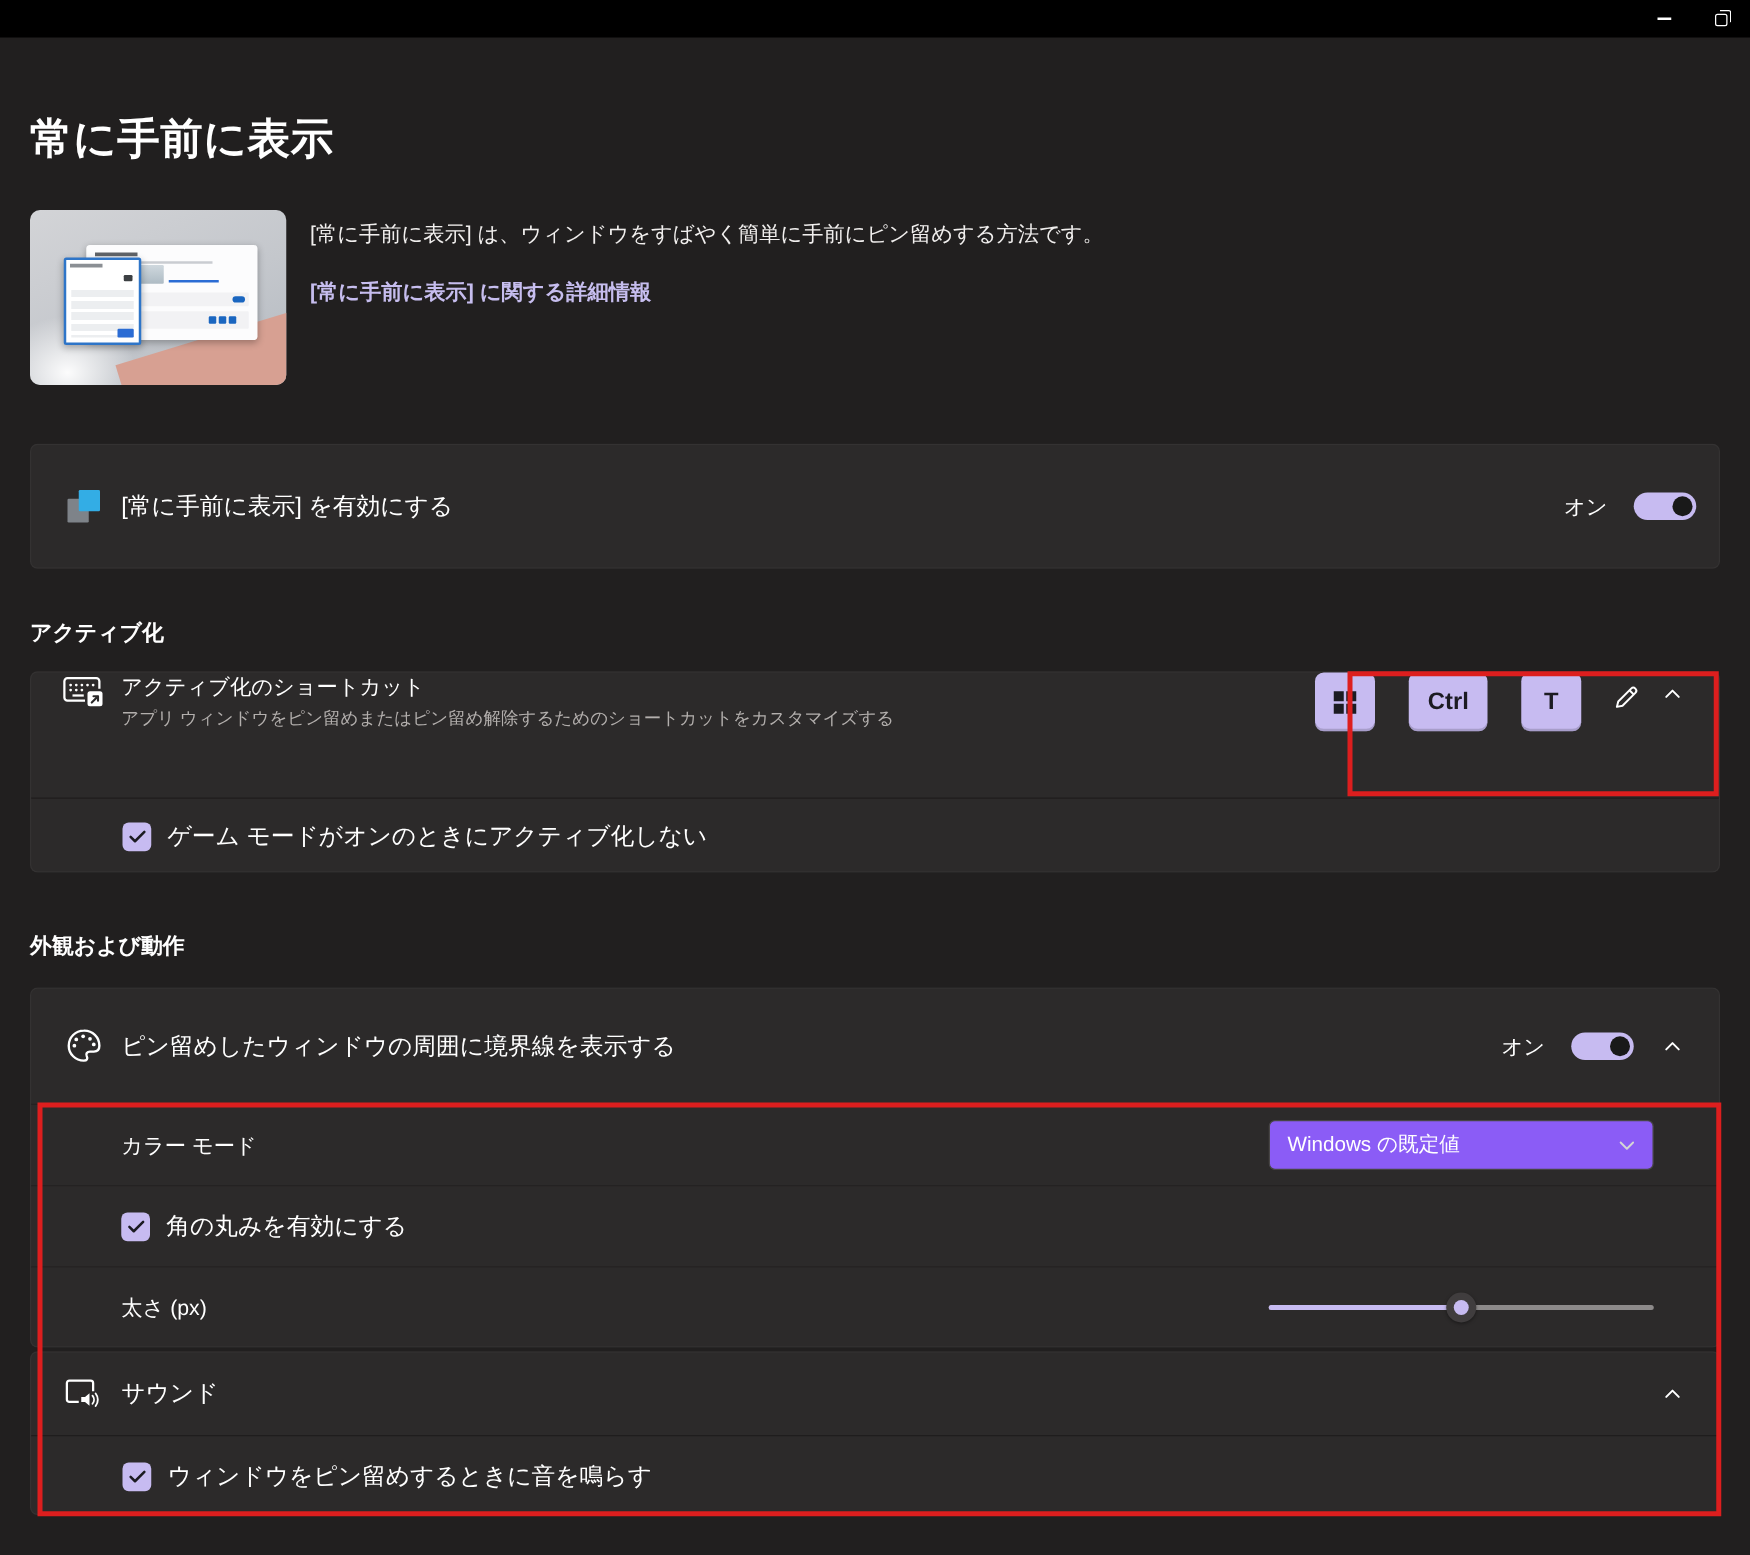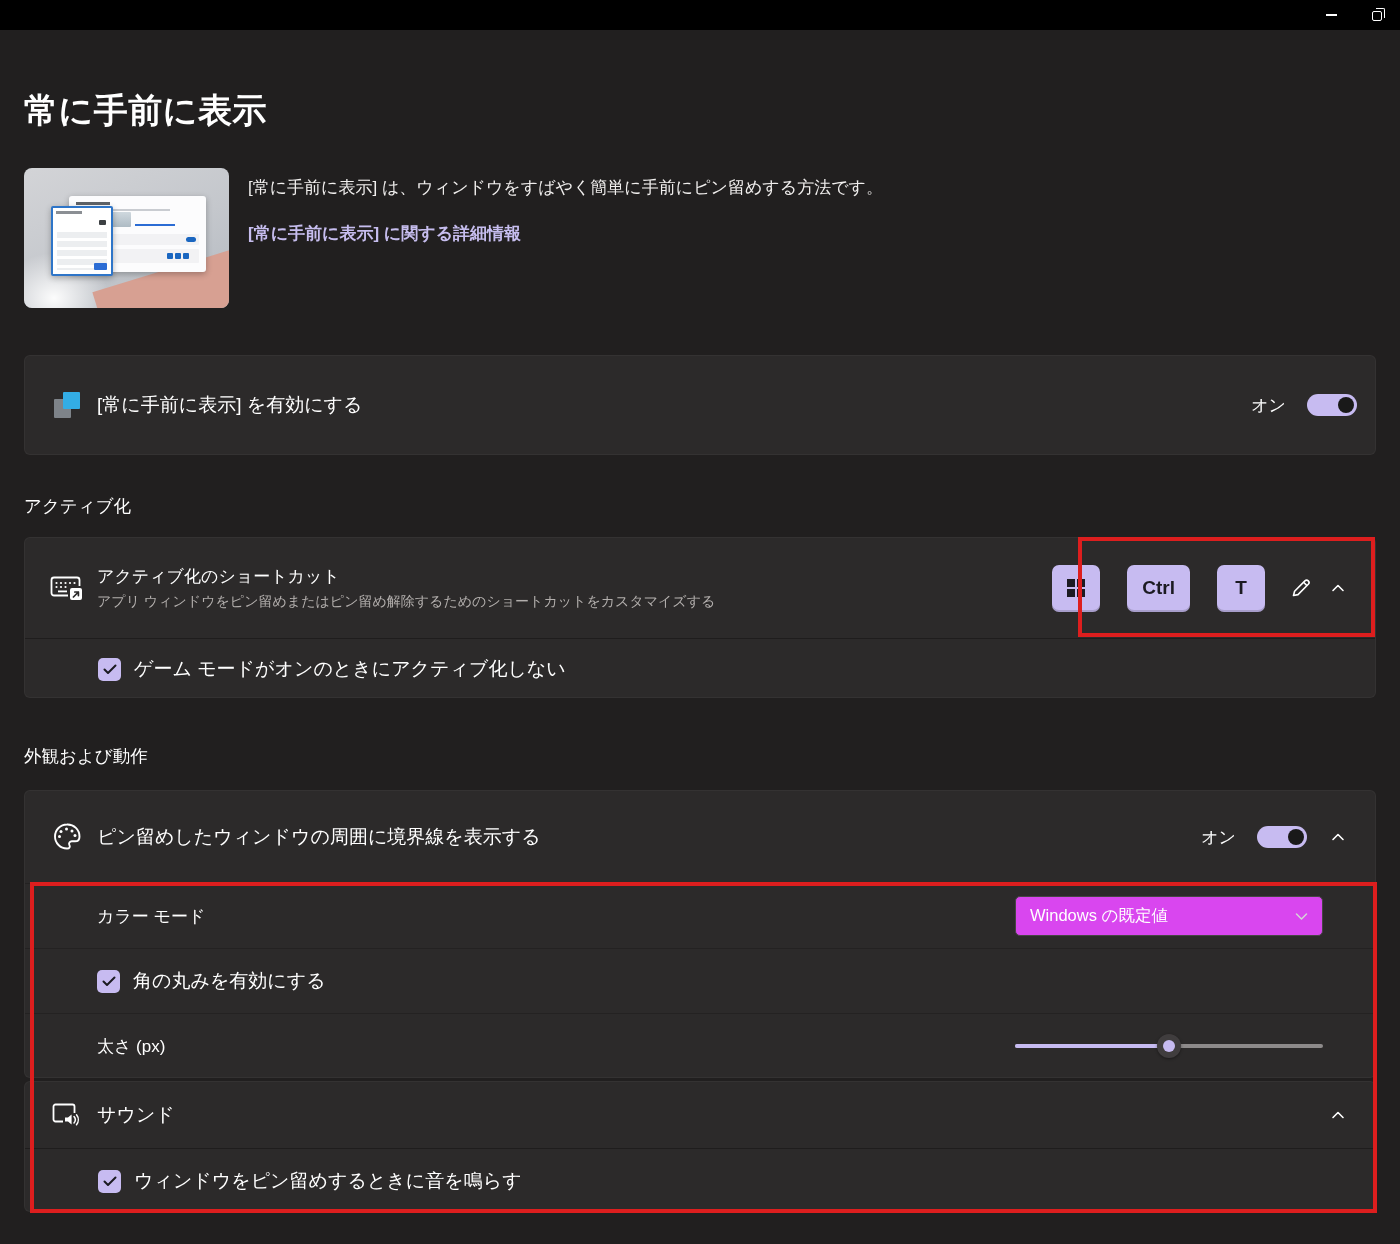--- a/index.html
+++ b/index.html
@@ -51,21 +51,21 @@
   .tw-calc{left:27px;top:38px;width:62px;height:70px;background:#fff;border:2px solid #2e75c8;border-radius:2px;padding:3px}
   .tw-calc .c-top{width:26px;height:2.5px;background:#8b8f94}
   .tw-calc .c-zero{position:absolute;right:5px;top:12px;width:7px;height:5px;background:#3c4043;border-radius:1px}
   .tw-calc .c-grid{position:absolute;left:4px;right:4px;top:24px;bottom:4px;
     background:repeating-linear-gradient(to bottom,#eceef0 0 6px,#fff 6px 9px)}
   .tw-calc .c-key{position:absolute;right:4px;bottom:4px;width:13px;height:7px;background:#2b6cd4;border-radius:1px;z-index:2}
 
   
   .card{position:absolute;left:24px;width:1352px;background:var(--card_bg);border-radius:6px;
     border:1px solid rgba(255,255,255,.04)}
-  .section-h{position:absolute;left:24px;font-size:17.5px;font-weight:400}
+  .section-h{position:absolute;left:24px;font-size:17.5px;font-weight:700}
   .card-icon{width:36px;display:flex;align-items:center;justify-content:center;margin-right:12px;flex:none}
   .card-label{font-size:19px}
   .flex1{flex:1;min-width:0}
   .state-label{font-size:17px;margin-right:21px}
   .divider{height:1px;background:var(--divider)}
 
   
   .toggle{position:relative;width:50px;height:22px;border-radius:12px;background:var(--accent);flex:none;cursor:pointer}
   .toggle .knob{position:absolute;top:3px;right:3px;width:16px;height:16px;border-radius:50%;background:var(--knob)}
 
@@ -80,40 +80,40 @@
   #enable-card{top:355px;height:100px;display:flex;align-items:center;padding:0 18px 0 24px}
   .sq-icon{position:relative;width:26px;height:26px}
   .sq-icon .sq-gray{position:absolute;left:0;bottom:0;width:17px;height:19px;background:#878d93;opacity:.9;border-radius:1px}
   .sq-icon .sq-blue{position:absolute;right:0;top:0;width:17px;height:17px;background:#33ade5;border-radius:1px}
 
   #section-activation{top:494px}
   #section-appearance{top:744px}
 
   
   #shortcut-card{top:537px;height:161px}
-  .sc-header{height:100px;display:flex;align-items:center;padding:0 20px 0 24px}
+  .sc-header{height:100px;display:flex;align-items:flex-start;padding:0 20px 0 24px}
   .sc-title{font-size:17px}
   .sc-sub{font-size:14px;color:var(--subtitle);margin-top:5px}
   .keys{display:flex;align-items:center;gap:27px;margin-right:16px}
   .key{min-width:48px;height:47px;padding:0 15px;border-radius:7px;background:var(--accent);color:#1c1b22;
     display:flex;align-items:center;justify-content:center;font-size:19px;font-weight:700;
     box-shadow:inset 0 -2px 0 rgba(0,0,0,.16)}
   .key.win{padding:0;width:48px}
   .win-grid{display:grid;grid-template-columns:8px 8px;grid-template-rows:8px 8px;gap:2px}
   .win-grid i{background:#1c1b22;display:block}
   .icon-btn{width:40px;height:40px;display:flex;align-items:center;justify-content:center;flex:none;cursor:pointer;border-radius:4px}
   .check-row{display:flex;align-items:center;padding-left:73px}
   #shortcut-card .check-row{height:60px}
 
   
   #border-card{top:790px;height:288px}
   .bc-header{height:92px;display:flex;align-items:center;padding:0 20px 0 24px}
   .exp-row{height:65px;display:flex;align-items:center;padding:0 52px 0 72px;border-top:1px solid var(--row-divider)}
   .exp-label{font-size:17px;flex:1}
-  .dropdown{width:308px;height:40px;background:#d946ef;border:1px solid #474545;border-radius:5px;
+  .dropdown{width:308px;height:40px;background:#8b5cf6;border:1px solid #474545;border-radius:5px;
     display:flex;align-items:center;justify-content:space-between;padding:0 14px;cursor:pointer}
   .dropdown .dd-value{font-size:16.5px}
   .slider{position:relative;width:308px;height:24px;cursor:pointer}
   .slider .rail,.slider .fill{position:absolute;top:10px;height:4px;border-radius:2px}
   .slider .rail{left:0;right:0;background:#8d8a8a}
   .slider .fill{left:0;width:var(--pct,50%);background:var(--accent)}
   .slider .thumb{position:absolute;top:0;left:calc(var(--pct,50%) - 12px);width:24px;height:24px;border-radius:50%;
     background:#403d3e;box-shadow:0 1px 3px rgba(0,0,0,.4);display:flex;align-items:center;justify-content:center}
   .slider .thumb::after{content:'';width:12px;height:12px;border-radius:50%;background:var(--accent)}
 

